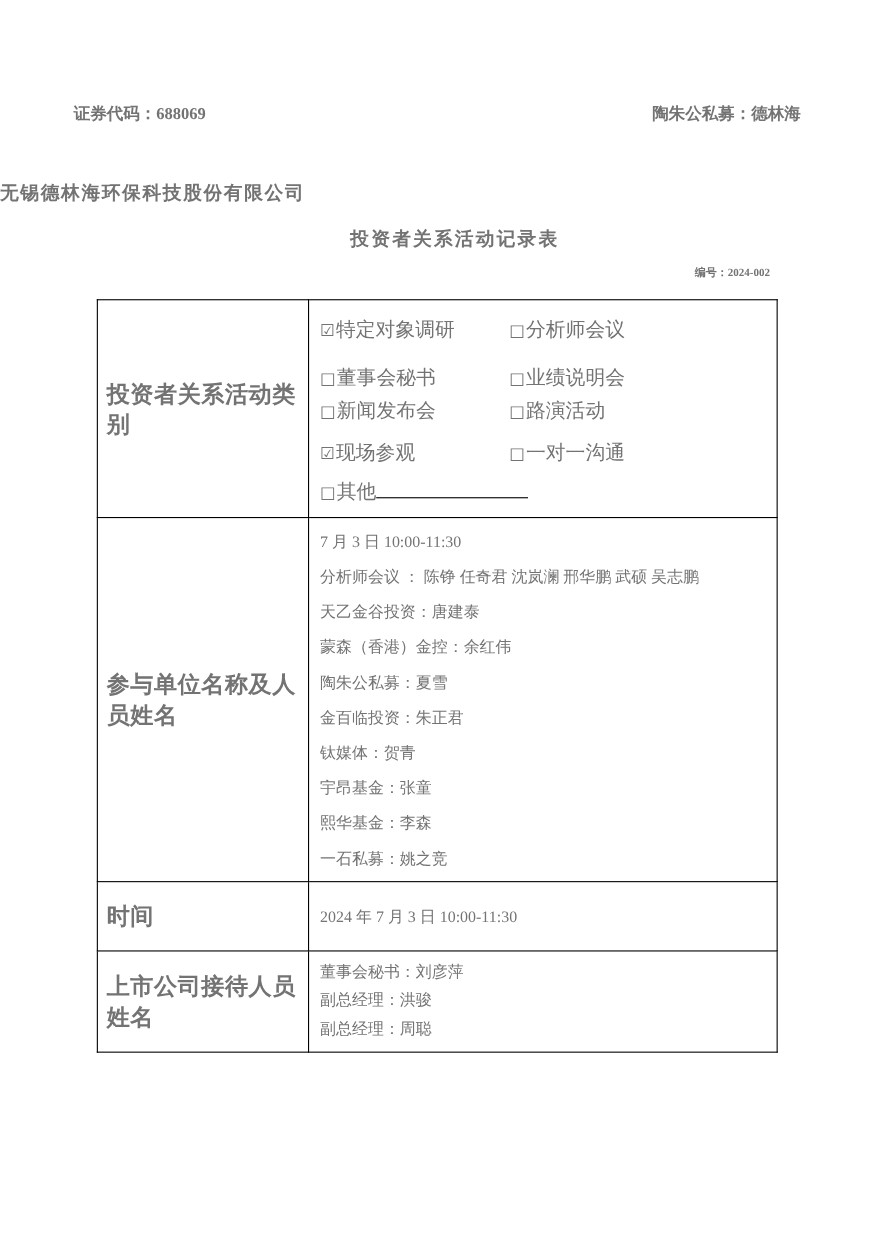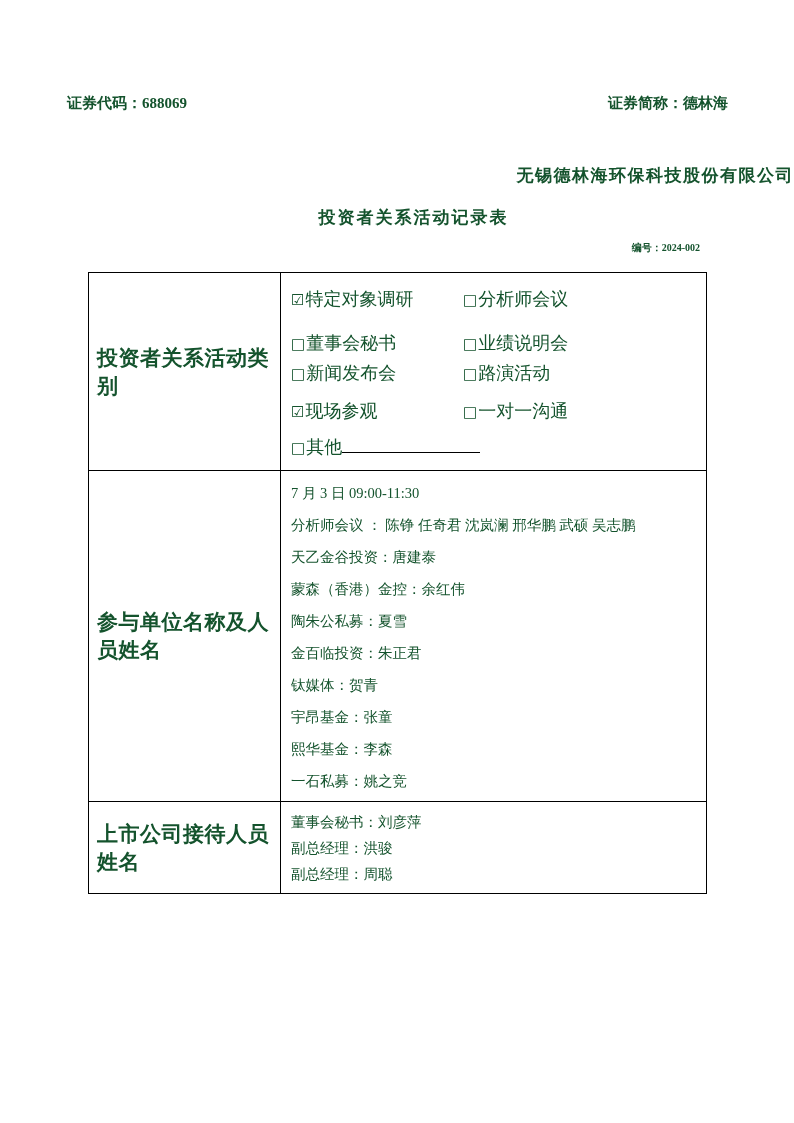--- a/index.html
+++ b/index.html
@@ -1,32 +1,32 @@
 <!DOCTYPE html>
 <html><head>
 <meta charset="utf-8">
 <style>
   * { margin:0; padding:0; box-sizing:border-box; }
   html,body { background:#ffffff; }
   .page {
     position:relative;
     width:794px; height:1123px;
     background:#ffffff;
-    color:#14532d;
+    color:#737373;
     font-family:"Liberation Serif","DejaVu Serif",serif;
     overflow:hidden;
   }
   .header-row {
     position:absolute; top:94px; left:67px; width:661px;
     display:flex; justify-content:space-between;
     font-weight:700; font-size:15px;
   }
   .title-company {
     position:absolute; top:164px; left:0; width:100%;
-    text-align:right; font-weight:700; font-size:17px; letter-spacing:1.5px;
+    text-align:left; font-weight:700; font-size:17px; letter-spacing:1.5px;
   }
   .title-doc {
     position:absolute; top:206px; left:0; width:100%;
     text-align:center; font-weight:700; font-size:17px; letter-spacing:2px;padding-left:33px;
   }
   .doc-number {
     position:absolute; top:241px; right:94px;
     font-weight:700; font-size:10px;
   }
   table.record {
@@ -57,30 +57,30 @@
   }
 
   
   .p-block { padding:6px 0 4px 0; }
   .p-line { line-height:32px; white-space:nowrap; }
 
   
   .single-line { font-size:14.5px; }
 
   
-  .r-line { line-height:26px; }
+  .r-line { line-height:26px;font-family:Liberation Mono, monospace; }
 </style>
 </head>
 <body>
 
 <div class="page">
 
   <div class="header-row">
     <span>证券代码：688069</span>
-    <span>证券简称：德林海</span>
+    <span>陶朱公私募：德林海</span>
   </div>
 
   <div class="title-company">无锡德林海环保科技股份有限公司</div>
   <div class="title-doc">投资者关系活动记录表</div>
   <div class="doc-number">编号：2024-002</div>
 
   <table class="record">
 
     <tbody>
         <tr style="height:177px;">
@@ -133,35 +133,41 @@
           </span>
           <span class="other-underline"></span>
         </div>
       </td>
     </tr>
 
     <tr style="height:325px;">
       <td class="label-cell">参与单位名称及人员姓名</td>
       <td class="content-cell">
         <div class="p-block">
-          <div class="p-line">7 月 3 日   09:00-11:30</div>
+          <div class="p-line">7 月 3 日   10:00-11:30</div>
           <div class="p-line">分析师会议 ： 陈铮 任奇君 沈岚澜 邢华鹏 武硕 吴志鹏</div>
           <div class="p-line">天乙金谷投资：唐建泰</div>
           <div class="p-line">蒙森（香港）金控：余红伟</div>
           <div class="p-line">陶朱公私募：夏雪</div>
           <div class="p-line">金百临投资：朱正君</div>
           <div class="p-line">钛媒体：贺青</div>
           <div class="p-line">宇昂基金：张童</div>
           <div class="p-line">熙华基金：李森</div>
           <div class="p-line">一石私募：姚之竞</div>
         </div>
       </td>
     </tr>
 
 
+    <tr style="height:63px;">
+      <td class="label-cell">时间</td>
+      <td class="content-cell">
+        <div class="single-line">2024 年 7 月 3 日   10:00-11:30</div>
+      </td>
+    </tr>
 
     <tr style="height:92px;">
       <td class="label-cell">上市公司接待人员姓名</td>
       <td class="content-cell">
         <div class="r-line">董事会秘书：刘彦萍</div>
         <div class="r-line">副总经理：洪骏</div>
         <div class="r-line">副总经理：周聪</div>
       </td>
     </tr>
   </tbody>

